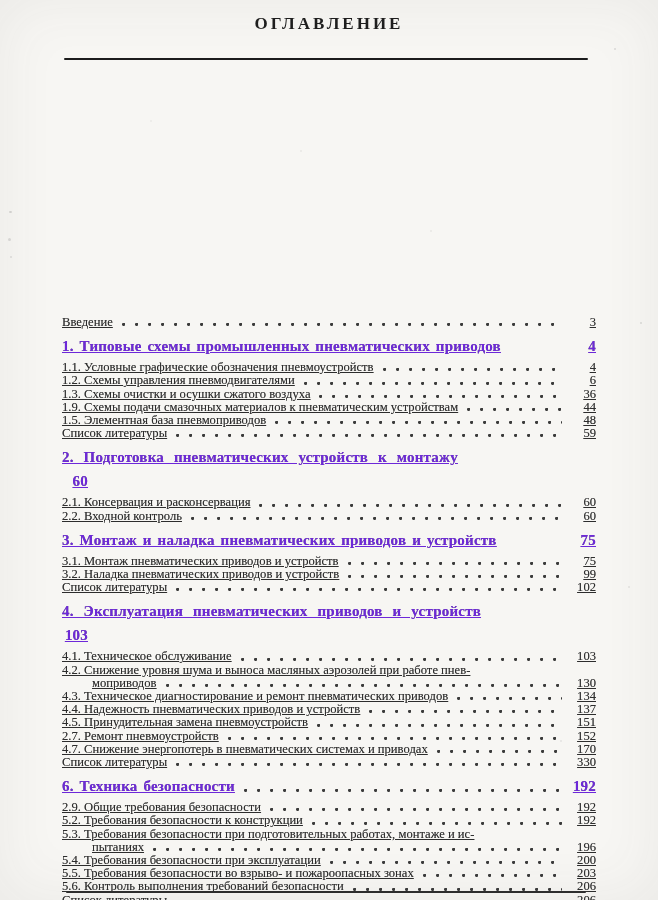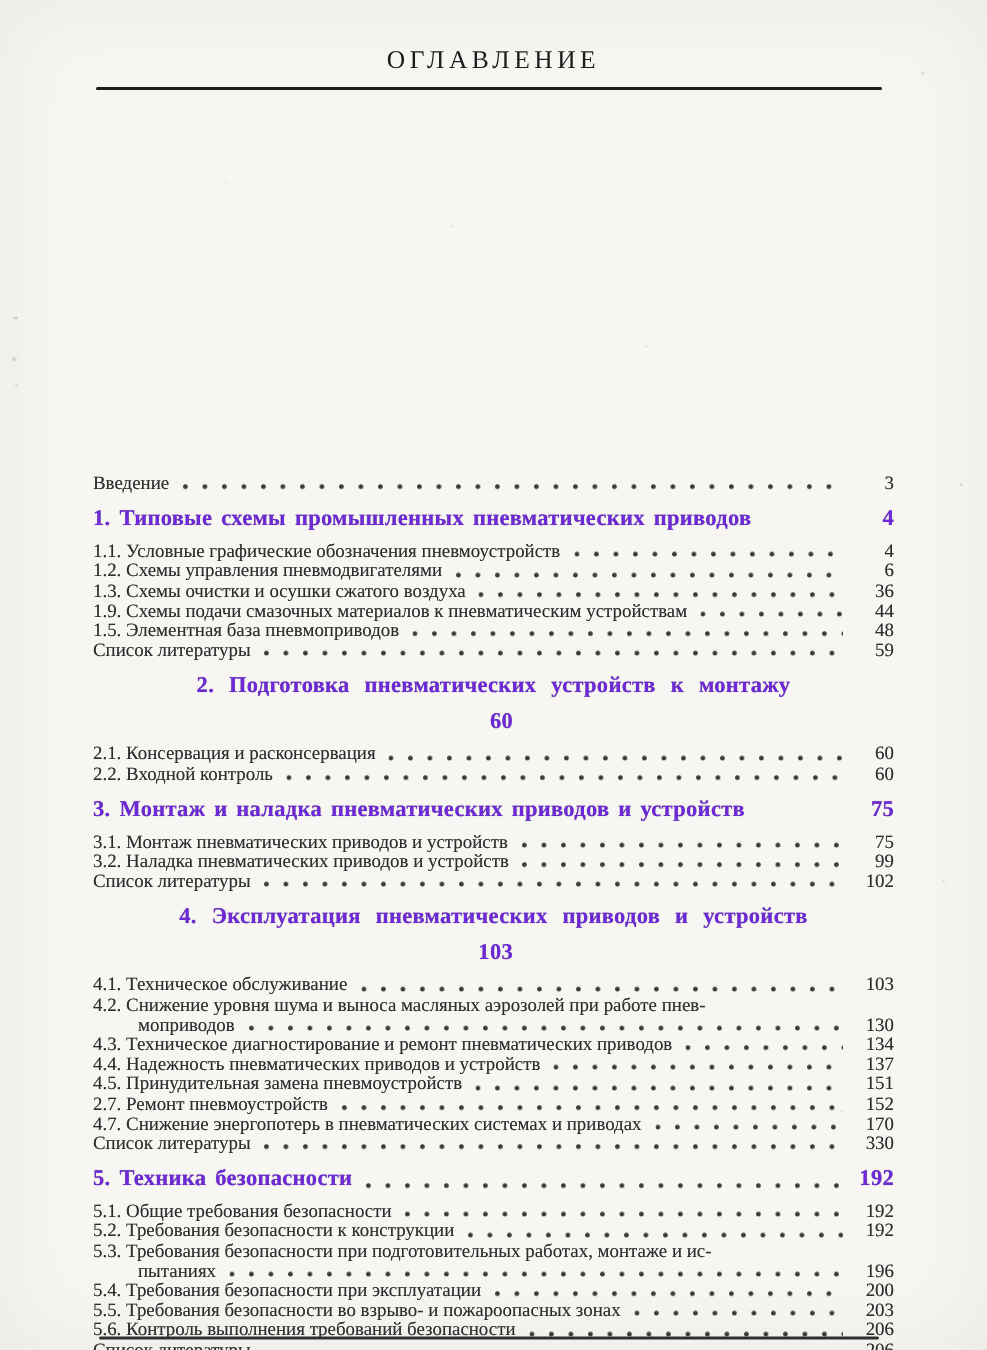--- a/index.html
+++ b/index.html
@@ -9,23 +9,23 @@
     background: #f7f6f3;
     font-family: "Liberation Serif", "DejaVu Serif", serif;
     color: #2a2a2a;
     overflow: hidden;
   }
   .vignette {
     position: absolute; inset: 0; pointer-events: none;
     box-shadow: inset 0 0 60px rgba(70,70,70,0.07);
   }
   .page-title {
-    margin: 0; padding-top: 30px;
+    margin: 0; padding-top: 14px;
     text-align: center;
-    font-size: 17px; font-weight: normal;
+    font-size: 17px; font-weight: bold;
     letter-spacing: 3px;
     color: #1e1e1e;
   }
   .header-rule {
     position: absolute; left: 64px; top: 58px;
     width: 524px; height: 2px;
     background: #1c1c1c;
     border-radius: 1px;
   }
   .footer-rule {
@@ -34,25 +34,26 @@
     background: #2e2e2e;
     border-radius: 1px;
   }
   .toc {
     position: absolute;
     left: 62px; top: 316px;
     width: 534px;
   }
   .row {
     display: flex;
-    align-items: center;
+    align-items: flex-start;
     line-height: 13.2px;
     font-size: 12.6px;
     color: #2d2d2d;
     text-shadow: 0 0 0.4px rgba(40,40,40,0.45);
+    text-decoration: underline;
   }
   .row .label { white-space: nowrap; }
   .row.indent .label { padding-left: 30px; }
   .row .leader {
     flex: 1 1 auto;
     height: 5px;
     align-self: flex-end;
     margin: 0 8px 2px 9px;
     background-image: radial-gradient(circle at 1.6px 2.4px, #3b3b3b 1.25px, rgba(0,0,0,0) 1.9px);
     background-size: 13px 5px;
@@ -211,26 +212,26 @@
       <span class="label">4.7. Снижение энергопотерь в пневматических системах и приводах</span>
       <span class="leader"></span>
       <span class="page">170</span>
     </div>
     <div class="row">
       <span class="label">Список литературы</span>
       <span class="leader"></span>
       <span class="page">330</span>
     </div>
     <div class="row heading">
-      <span class="label">5. Техника безопасности</span>
+      <span class="label">6. Техника безопасности</span>
       <span class="leader"></span>
       <span class="page">192</span>
     </div>
     <div class="row">
-      <span class="label">5.1. Общие требования безопасности</span>
+      <span class="label">2.9. Общие требования безопасности</span>
       <span class="leader"></span>
       <span class="page">192</span>
     </div>
     <div class="row">
       <span class="label">5.2. Требования безопасности к конструкции</span>
       <span class="leader"></span>
       <span class="page">192</span>
     </div>
     <div class="row">
       <span class="label">5.3. Требования безопасности при подготовительных работах, монтаже и ис-</span>

